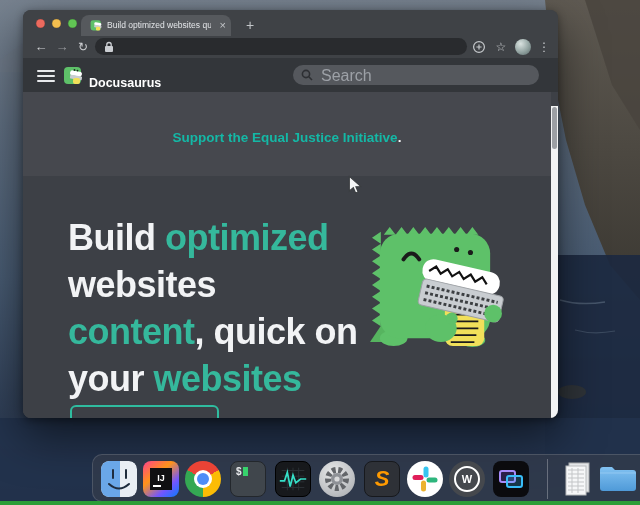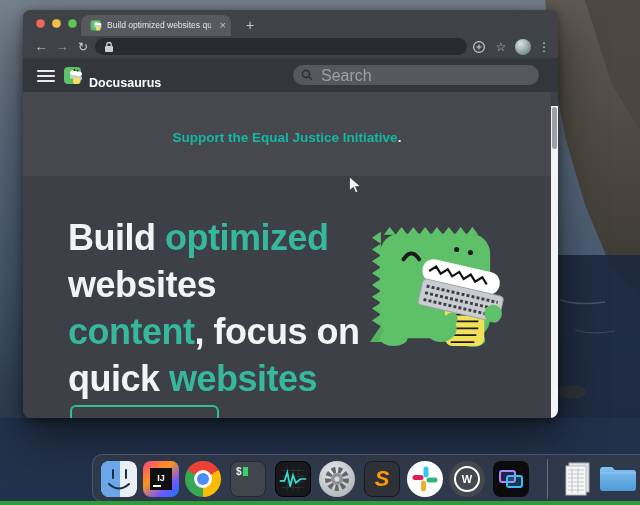--- a/index.html
+++ b/index.html
@@ -214,22 +214,22 @@
     </div>
 
     <div class="announce">
       <span class="alink">Support the Equal Justice Initiative</span>
       <span>.</span>
     </div>
 
     <div class="hero">
       <h1><span>Build </span><span class="accent">optimized</span><br>
         <span>websites</span><br>
-        <span class="accent">content</span><span>, focus on</span><br>
-        <span>quick </span><span class="accent">websites</span>
+        <span class="accent">content</span><span>, quick on</span><br>
+        <span>your </span><span class="accent">websites</span>
       </h1>
 
       <svg class="dino" viewBox="0 0 140 130">
         <polygon points="15,12 6,18 15,24 6,30 15,36 6,42 15,48 6,54 15,60 6,66 15,72 6,78 15,84 6,90 15,96 6,102 15,108 15,12" fill="#5ec169"></polygon>
         <polygon points="18,15 24,7 30,15 36,7 42,15 48,7 54,15 60,7 66,15 72,7 78,15 84,7 90,15 96,7 102,15 108,7 114,15 18,15" fill="#5ec169"></polygon>
         <polygon points="4,124 20,100 28,124" fill="#56b45f"></polygon>
         <ellipse cx="28" cy="120" rx="14" ry="8" fill="#5ec169"></ellipse>
         <ellipse cx="108" cy="122" rx="13" ry="7" fill="#5ec169"></ellipse>
         <rect x="14" y="14" width="112" height="106" rx="20" fill="#5ec169"></rect>
         <path d="M38 40 Q46 28 54 40" stroke="#1b1b1b" stroke-width="4" fill="none" stroke-linecap="round"></path>

